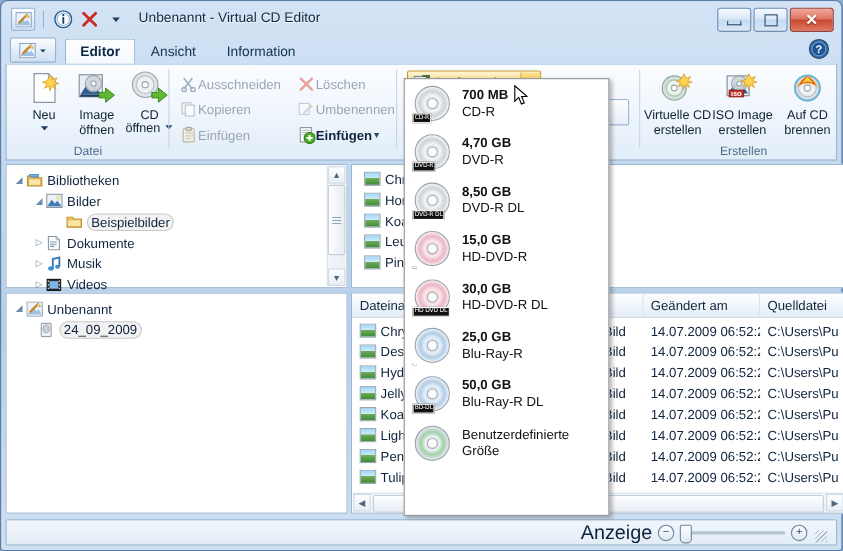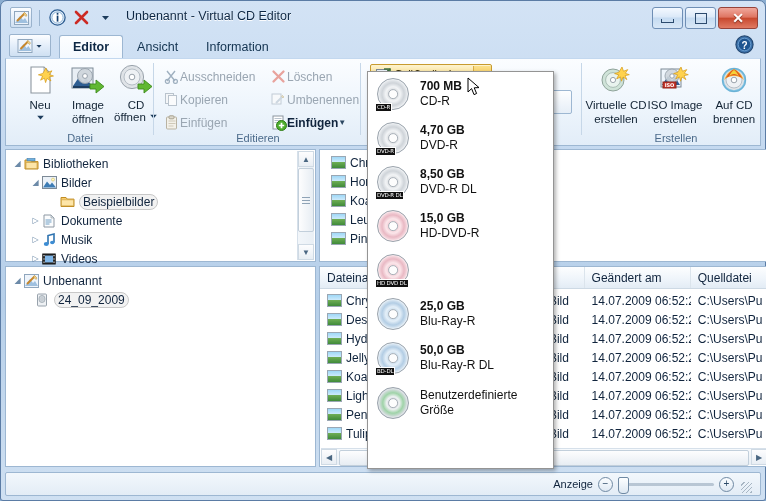--- a/index.html
+++ b/index.html
@@ -145,21 +145,21 @@
   .colhdr .c{display:flex;align-items:center;padding-left:7px;border-right:1px solid #dbe4ec;box-sizing:border-box;overflow:hidden;white-space:nowrap;}
   .lrow{display:flex;height:19px;align-items:center;font-size:12px;color:#10243d;}
   .lrow .c{padding-left:7px;box-sizing:border-box;overflow:hidden;white-space:nowrap;display:flex;align-items:center;gap:4px;}
   .picico{width:15px;height:13px;flex:none;border:1px solid #9aa7b4;box-sizing:border-box;
       background:linear-gradient(180deg,#9fd8f7 0%,#cdeafb 45%,#6fae55 46%,#3f8a3a 100%);}
   
   .status{position:absolute;left:4px;right:4px;bottom:4px;height:22px;
       background:linear-gradient(180deg,#f2f7fc,#e3ecf6);
       border:1px solid #9db7d2;border-radius:2px;display:flex;align-items:center;justify-content:flex-end;}
   .zoomwrap{display:flex;align-items:center;gap:5px;padding-right:8px;}
-  .zl{font-size:11px;color:#10243d;}
+  .zl{font-size:18px;color:#10243d;}
   .circ{width:13px;height:13px;border:1px solid #6f89a3;border-radius:50%;
       background:linear-gradient(180deg,#fbfdff,#dfe9f3);display:flex;align-items:center;justify-content:center;
       font-size:10px;line-height:10px;color:#2d4a68;}
   .track{width:96px;height:3px;background:#b8c6d4;border-radius:2px;position:relative;}
   .sl-thumb{position:absolute;left:0;top:-6px;width:9px;height:15px;border:1px solid #6f89a3;border-radius:2px 2px 4px 4px;
       background:linear-gradient(180deg,#fdfeff,#dde8f2);}
   .grip-corner{width:11px;height:11px;margin-left:2px;margin-top:6px;
       background:
         repeating-linear-gradient(135deg,transparent 0 2px,#a7b6c4 2px 3px);}
   
@@ -366,21 +366,20 @@
           <svg width="16" height="16" viewBox="0 0 16 16">
             <rect x="2" y="1" width="10" height="13" fill="#ffffff" stroke="#8c96a0"></rect>
             <path d="M3.5 3.5 h7 M3.5 5.5 h7 M3.5 7.5 h4" stroke="#b9c3cd" stroke-width="1"></path>
             <circle cx="10.5" cy="10.5" r="5" fill="#4fae2d" stroke="#2f7d16"></circle>
             <path d="M10.5 7.8 v5.4 M7.8 10.5 h5.4" stroke="#fff" stroke-width="1.7"></path>
           </svg>
         </span>
         <span>Einfügen</span>
         <span class="caret">▼</span>
       </div>
-      <div class="grp-label">Editieren</div>
       <div class="grp-div" style="right:0;"></div>
     </div>
 
     <div class="grp" style="left:356px;width:220px;">
       <div style="position:absolute;left:8px;top:5px;height:20px;display:flex;align-items:center;
                   border:1px solid #c79b2e;border-radius:2px;
                   background:linear-gradient(180deg,#fdf3cf 0%,#fbe399 45%,#f8d167 55%,#fde9b5 100%);">
         <span style="width:18px;display:flex;align-items:center;justify-content:center;margin-left:3px;">
           <svg width="15" height="14" viewBox="0 0 15 14">
             <rect x="0.5" y="1.5" width="11" height="10" fill="#eef4fb" stroke="#7d8a96"></rect>
@@ -807,20 +806,24 @@
         <span class="t1">15,0 GB</span>
         <span class="t2">HD-DVD-R</span>
       </span>
     </div>
 
     <div class="ditem">
       <span class="dicowrap">
         <span class="disc" style="width:30px;height:30px;background:radial-gradient(circle at 50% 50%, #ffffff 0 14%, #f0c9d2 16%, #fbe6ea 34%, #e9b9c4 52%, #fbe4e9 72%, #d79aa8 100%);"></span>
         <span class="badge">HD DVD DL</span>
       </span>
+      <span class="txt">
+        <span class="t1">30,0 GB</span>
+        <span class="t2">HD-DVD-R DL</span>
+      </span>
     </div>
 
     <div class="ditem">
       <span class="dicowrap">
         <span class="disc" style="width:30px;height:30px;background:radial-gradient(circle at 50% 50%, #ffffff 0 14%, #c4d9ea 16%, #e4eff8 34%, #b3cde4 52%, #e6f0f8 72%, #8fb3cf 100%);"></span>
         <span class="badge"></span>
       </span>
       <span class="txt">
         <span class="t1">25,0 GB</span>
         <span class="t2">Blu-Ray-R</span>

